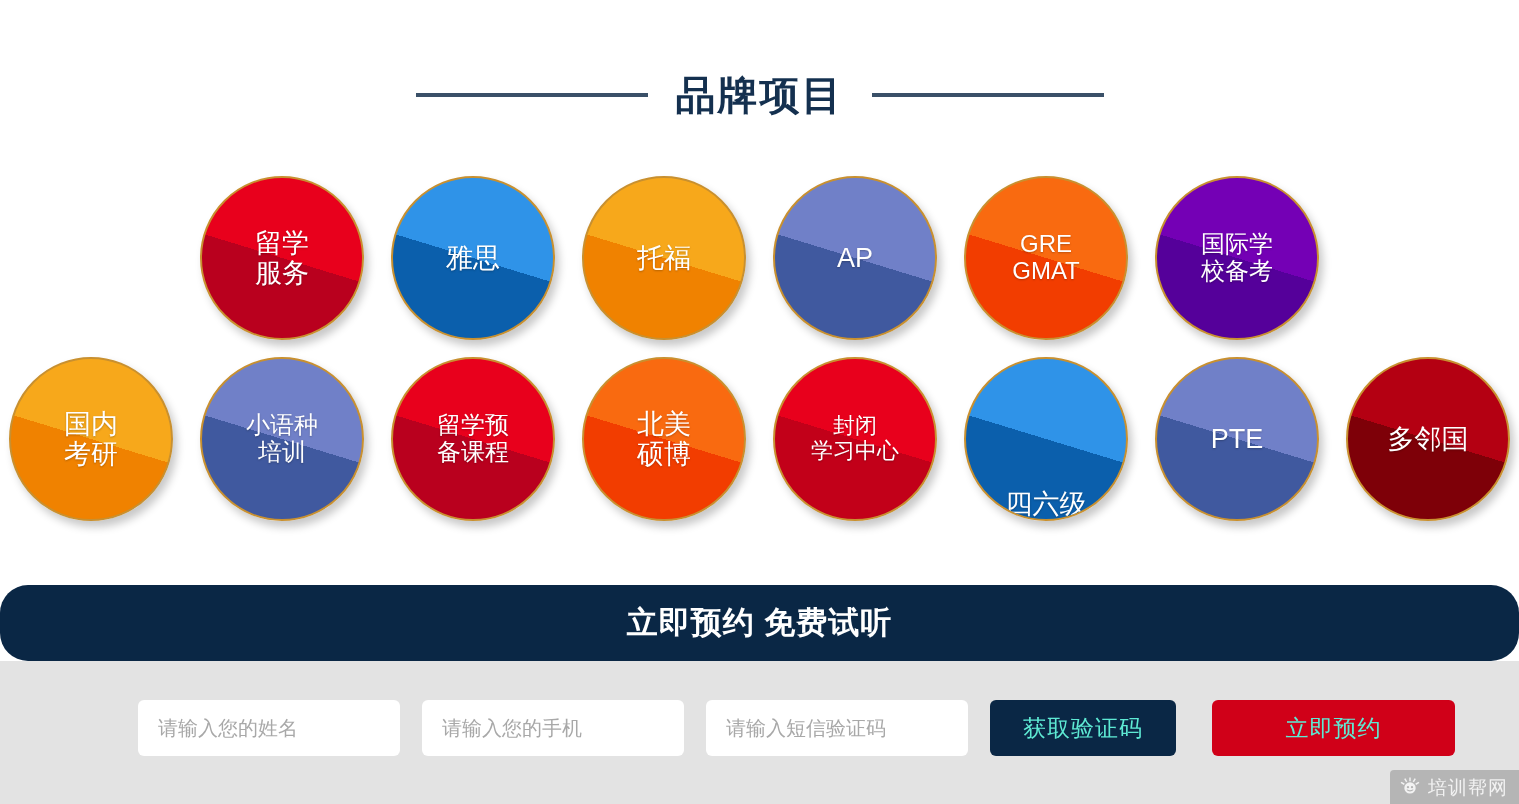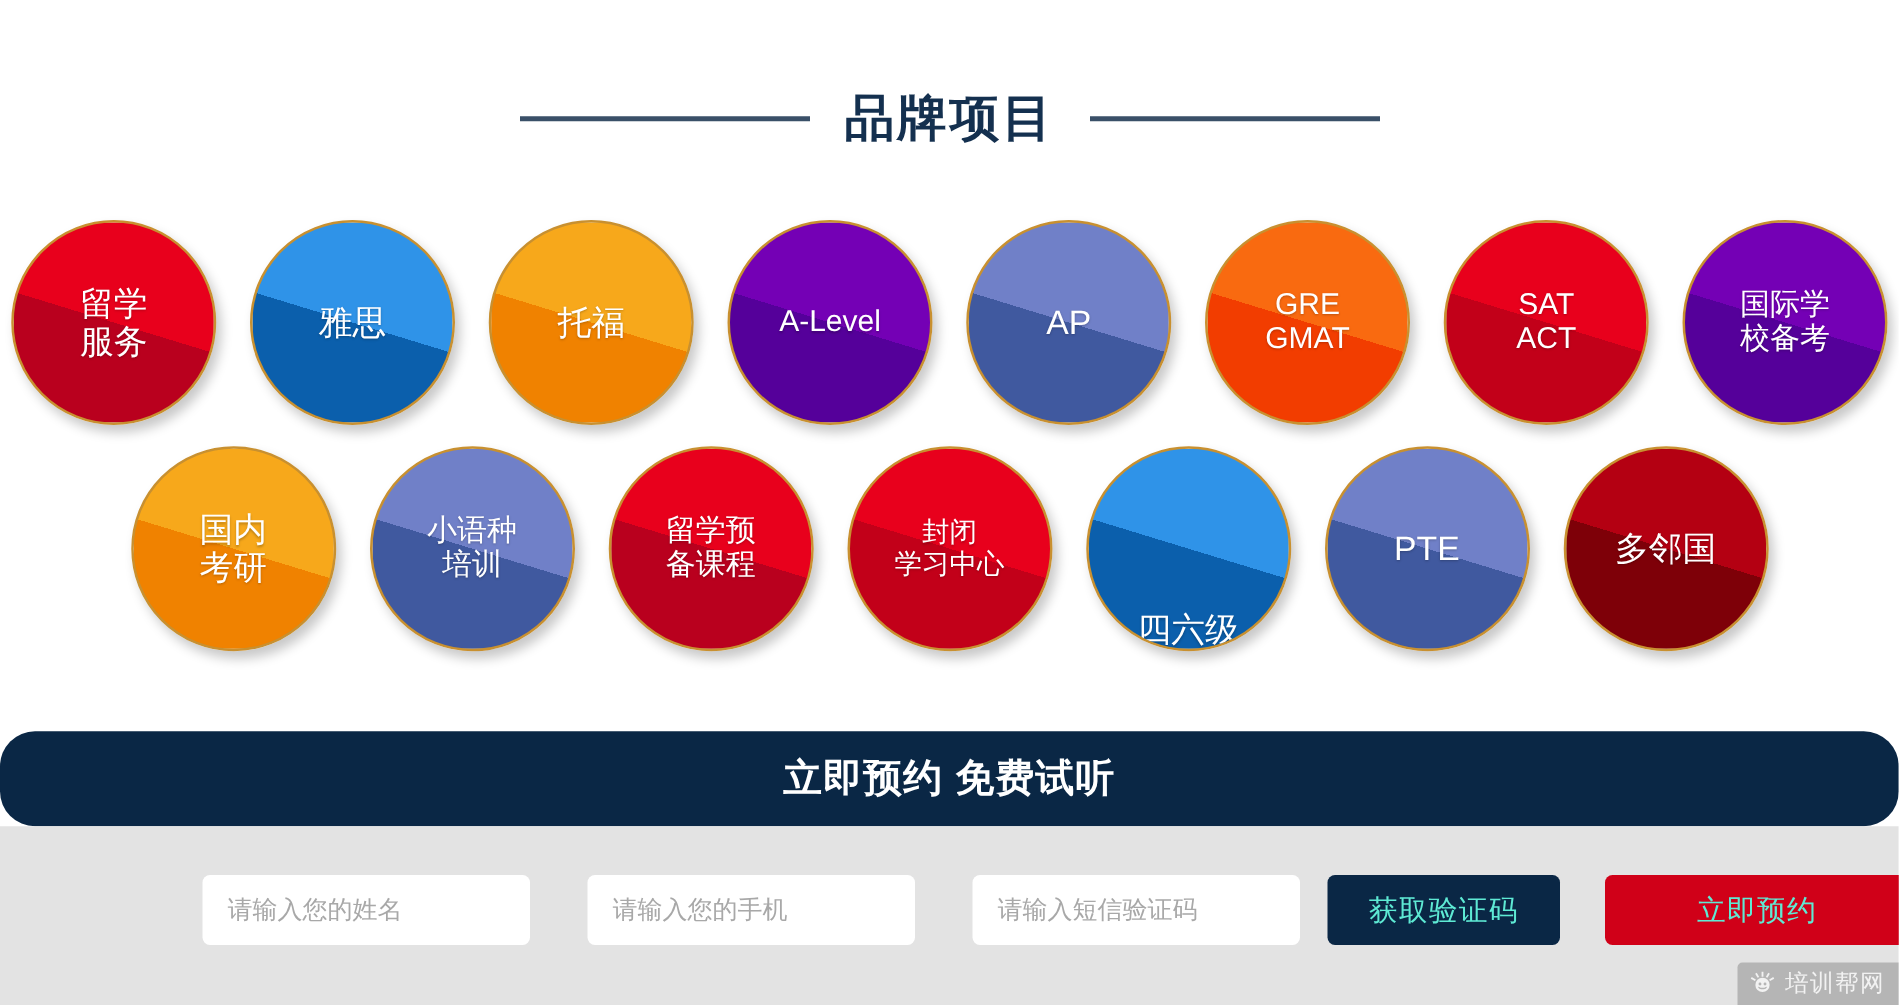--- a/index.html
+++ b/index.html
@@ -132,21 +132,20 @@
     width: 262px;
     height: 56px;
     border: none;
     border-radius: 6px;
     background: #ffffff;
     padding: 0 20px;
     font-size: 20px;
     color: #4a4a4a;
     font-family: "Liberation Sans", "DejaVu Sans", sans-serif;
     outline: none;
-    margin-left: 24px;
   }
   .form-field::placeholder { color: #a8a8a8; }
 
   .btn {
     height: 56px;
     border: none;
     border-radius: 6px;
     font-size: 23px;
     color: #5eead4;
     cursor: pointer;
@@ -194,51 +193,48 @@
         <div class="bubble" style="border-color: rgb(200, 144, 48); background: linear-gradient(197deg, rgb(232, 0, 28) 0%, rgb(232, 0, 28) 50%, rgb(185, 0, 30) 50%, rgb(185, 0, 30) 100%);">
           <div class="bubble-label">留学
 服务</div>
         </div>
         <div class="bubble" style="border-color: rgb(200, 144, 48); background: linear-gradient(197deg, rgb(47, 147, 232) 0%, rgb(47, 147, 232) 50%, rgb(11, 95, 172) 50%, rgb(11, 95, 172) 100%);">
           <div class="bubble-label">雅思</div>
         </div>
         <div class="bubble" style="border-color: rgb(200, 144, 48); background: linear-gradient(197deg, rgb(247, 168, 27) 0%, rgb(247, 168, 27) 50%, rgb(240, 130, 0) 50%, rgb(240, 130, 0) 100%);">
           <div class="bubble-label">托福</div>
         </div>
-        <div class="bubble" style="border-color: rgb(200, 144, 48); background: linear-gradient(197deg, rgb(116, 0, 181) 0%, rgb(116, 0, 181) 50%, rgb(85, 0, 154) 50%, rgb(85, 0, 154) 100%);">
-          <div class="bubble-label sm">A-Level</div>
-        </div>
         <div class="bubble" style="border-color: rgb(200, 144, 48); background: linear-gradient(197deg, rgb(112, 128, 200) 0%, rgb(112, 128, 200) 50%, rgb(64, 89, 159) 50%, rgb(64, 89, 159) 100%);">
           <div class="bubble-label">AP</div>
         </div>
         <div class="bubble" style="border-color: rgb(200, 144, 48); background: linear-gradient(197deg, rgb(249, 106, 16) 0%, rgb(249, 106, 16) 50%, rgb(242, 61, 0) 50%, rgb(242, 61, 0) 100%);">
           <div class="bubble-label sm">GRE
 GMAT</div>
-        </div>
-        <div class="bubble" style="border-color: rgb(200, 144, 48); background: linear-gradient(197deg, rgb(232, 0, 28) 0%, rgb(232, 0, 28) 50%, rgb(194, 0, 25) 50%, rgb(194, 0, 25) 100%);">
-          <div class="bubble-label sm">SAT
-ACT</div>
         </div>
         <div class="bubble" style="border-color: rgb(200, 144, 48); background: linear-gradient(197deg, rgb(116, 0, 181) 0%, rgb(116, 0, 181) 50%, rgb(85, 0, 154) 50%, rgb(85, 0, 154) 100%);">
           <div class="bubble-label sm">国际学
 校备考</div>
         </div>
       </div>
       <div class="grid-row">
         <div class="bubble" style="border-color: rgb(200, 144, 48); background: linear-gradient(197deg, rgb(247, 168, 27) 0%, rgb(247, 168, 27) 50%, rgb(240, 130, 0) 50%, rgb(240, 130, 0) 100%);">
           <div class="bubble-label">国内
 考研</div>
         </div>
         <div class="bubble" style="border-color: rgb(200, 144, 48); background: linear-gradient(197deg, rgb(112, 128, 200) 0%, rgb(112, 128, 200) 50%, rgb(64, 89, 159) 50%, rgb(64, 89, 159) 100%);">
           <div class="bubble-label sm">小语种
 培训</div>
         </div>
         <div class="bubble" style="border-color: rgb(200, 144, 48); background: linear-gradient(197deg, rgb(232, 0, 28) 0%, rgb(232, 0, 28) 50%, rgb(185, 0, 30) 50%, rgb(185, 0, 30) 100%);">
           <div class="bubble-label sm">留学预
 备课程</div>
+        </div>
+        <div class="bubble" style="border-color: rgb(200, 144, 48); background: linear-gradient(197deg, rgb(249, 106, 16) 0%, rgb(249, 106, 16) 50%, rgb(242, 61, 0) 50%, rgb(242, 61, 0) 100%);">
+          <div class="bubble-label">北美
+硕博</div>
         </div>
         <div class="bubble" style="border-color: rgb(200, 144, 48); background: linear-gradient(197deg, rgb(232, 0, 28) 0%, rgb(232, 0, 28) 50%, rgb(194, 0, 25) 50%, rgb(194, 0, 25) 100%);">
           <div class="bubble-label xs">封闭
 学习中心</div>
         </div>
         <div class="bubble" style="border-color: rgb(200, 144, 48); background: linear-gradient(197deg, rgb(47, 147, 232) 0%, rgb(47, 147, 232) 50%, rgb(11, 95, 172) 50%, rgb(11, 95, 172) 100%); align-items: flex-end;">
           <div class="bubble-label">四六级</div>
         </div>
         <div class="bubble" style="border-color: rgb(200, 144, 48); background: linear-gradient(197deg, rgb(112, 128, 200) 0%, rgb(112, 128, 200) 50%, rgb(64, 89, 159) 50%, rgb(64, 89, 159) 100%);">
           <div class="bubble-label">PTE</div>

